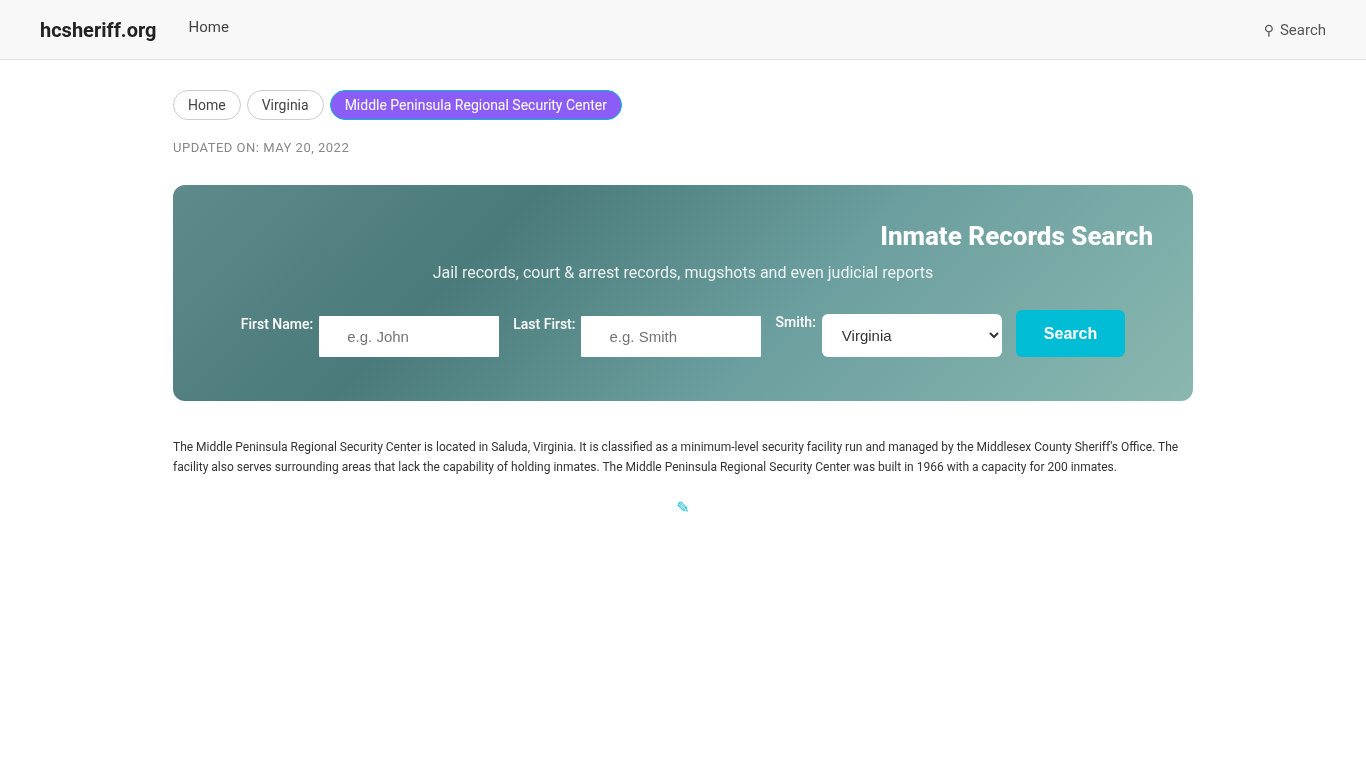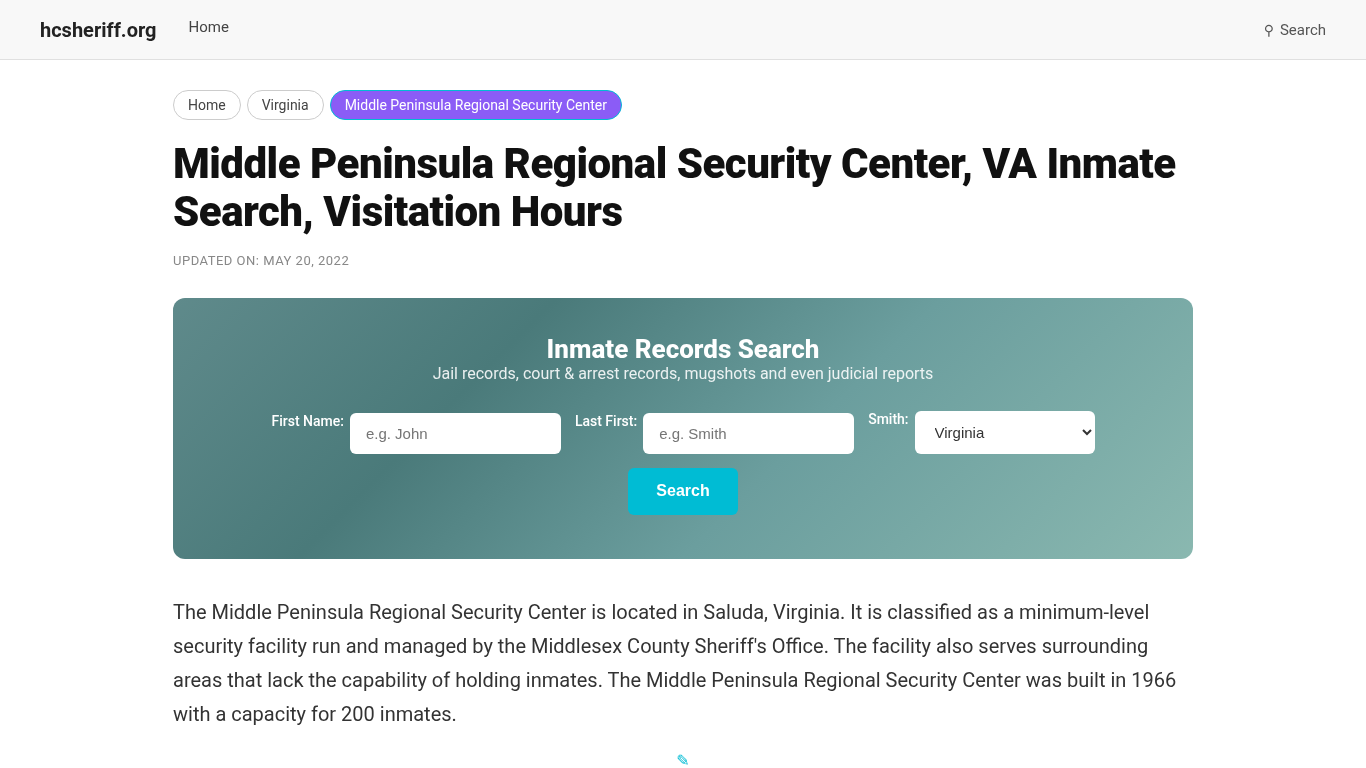--- a/index.html
+++ b/index.html
@@ -111,25 +111,25 @@
 
     
     .inmate-search-widget {
       background: linear-gradient(135deg, #5f8a8b 0%, #4a7a7a 30%, #6b9e9e 60%, #8ab8b0 100%);
       border-radius: 12px;
       padding: 36px 40px 44px;
       margin-bottom: 36px;
     }
 
     .widget-title {
-      text-align: center;
+      text-align: right;
       color: #fff;
       font-size: 26px;
       font-weight: 800;
-      margin-bottom: 0;
+      margin-bottom: 12px;
     }
 
     .widget-subtitle {
       text-align: center;
       color: rgba(255,255,255,0.88);
       font-size: 16px;
       margin-bottom: 28px;
     }
 
     .widget-form {
@@ -145,27 +145,27 @@
       gap: 6px;
     }
 
     .form-label {
       color: #fff;
       font-size: 14px;
       font-weight: 500;
     }
 
     .form-input {
-      padding: 12px 16px;
+      padding: 12px 28px;
       border: none;
-      border-radius: 6px;
+      border-radius: 1px;
       font-size: 15px;
       color: #aaa;
       background: #fff;
-      width: 211px;
+      width: 180px;
       outline: none;
     }
 
     .form-select {
       padding: 12px 16px;
       border: none;
       border-radius: 6px;
       font-size: 15px;
       color: #333;
       background: #fff;
@@ -183,21 +183,21 @@
       border-radius: 6px;
       font-size: 16px;
       font-weight: 600;
       cursor: pointer;
       height: 47px;
       align-self: flex-end;
     }
 
     
     .description {
-      font-size: 20px;
+      font-size: 12px;
       color: #333;
       line-height: 1.7;
       margin-bottom: 20px;
     }
 
     
     .suggest-edit {
       text-align: center;
       margin-top: 10px;
     }
@@ -230,21 +230,20 @@
 </nav>
 
 <div class="content">
 
   <nav class="breadcrumb">
     <a class="breadcrumb-item" href="#">Home</a>
     <a class="breadcrumb-item" href="#">Virginia</a>
     <a class="breadcrumb-item active" href="#">Middle Peninsula Regional Security Center</a>
   </nav>
 
-  <h1 class="page-title">Middle Peninsula Regional Security Center, VA Inmate Search, Visitation Hours</h1>
 
   <p class="updated-date">
     <span>UPDATED ON:</span>
     <span>MAY 20, 2022</span>
   </p>
 
   <div class="inmate-search-widget">
     <h2 class="widget-title">Inmate Records Search</h2>
     <p class="widget-subtitle">Jail records, court &amp; arrest records, mugshots and even judicial reports</p>
     <div class="widget-form">

